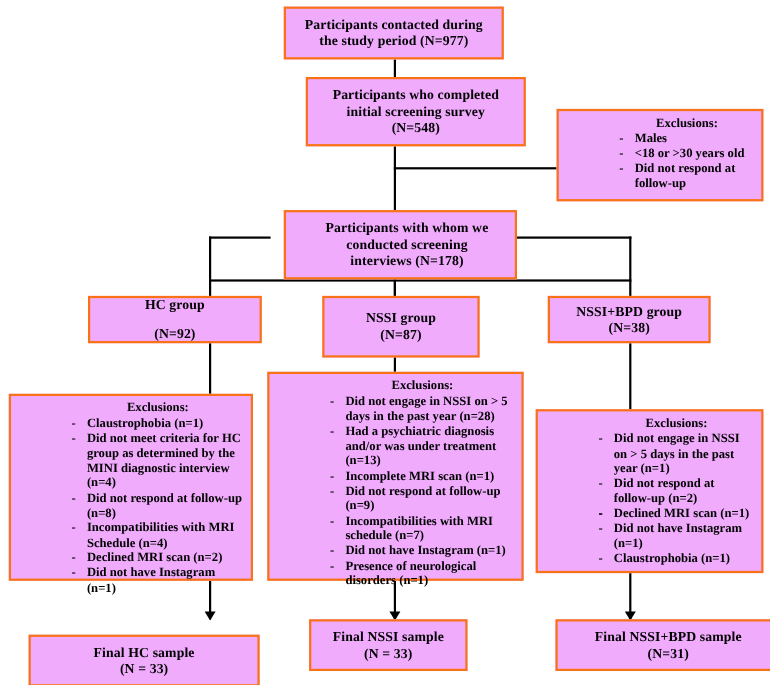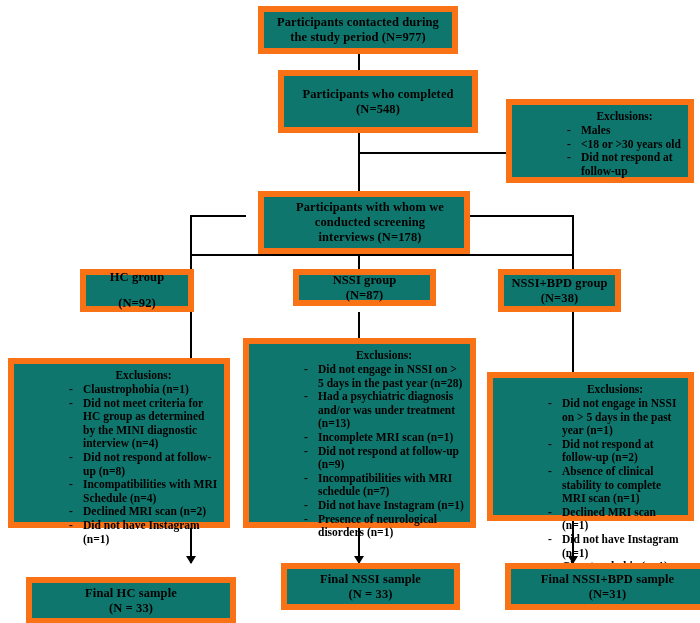--- a/index.html
+++ b/index.html
@@ -10,22 +10,22 @@
   #canvas {
     position: relative;
     width: 700px;
     height: 623px;
     background: #ffffff;
     font-family: "Liberation Serif", "DejaVu Serif", serif;
     overflow: hidden;
   }
   .box {
     position: absolute;
-    border: 6px solid #f97316;
-    background: #0f766e;
+    border: 2px solid #f97316;
+    background: #f0abfc;
     box-sizing: border-box;
     z-index: 3;
   }
   .box-center {
     display: flex;
     flex-direction: column;
     align-items: center;
     justify-content: center;
     text-align: center;
   }
@@ -119,20 +119,21 @@
   <div class="line vline" style="left:572px; top:521px; height:42px;"></div>
   <div class="arrowhead" style="left:568px; top:556px;"></div>
 
   <div class="box box-center" style="left:258px; top:6px; width:200px; height:48px;">
     <div class="title-line">Participants contacted during</div>
     <div class="title-line">the study period (N=977)</div>
   </div>
 
   <div class="box box-center" style="left:258px; top:70px; width:200px; height:63px;margin-left:20px;">
     <div class="title-line">Participants who completed</div>
+    <div class="title-line">initial screening survey</div>
     <div class="title-line">(N=548)</div>
   </div>
 
   <div class="box" style="left:506px; top:99px; width:188px; height:84px;">
     <div class="excl-inner">
       <div class="excl-head">Exclusions:</div>
       <ul class="excl-list">
         <li class="excl-item">
           <span class="dash">-</span>
           <span>Males</span>
@@ -148,31 +149,31 @@
       </ul>
     </div>
   </div>
 
   <div class="box box-center" style="left:258px; top:191px; width:212px; height:63px;padding-left:12px;">
     <div class="title-line">Participants with whom we</div>
     <div class="title-line">conducted screening</div>
     <div class="title-line">interviews (N=178)</div>
   </div>
 
-  <div class="box box-center" style="left:80px; top:269px; width:114px; height:43px;gap:11px;">
+  <div class="box box-center" style="left:80px; top:269px; width:158px; height:43px;gap:11px;">
     <div class="title-line">HC group</div>
     <div class="title-line">(N=92)</div>
   </div>
 
-  <div class="box box-center" style="left:293px; top:269px; width:143px; height:37px;">
+  <div class="box box-center" style="left:293px; top:269px; width:143px; height:56px;">
     <div class="title-line">NSSI group</div>
     <div class="title-line">(N=87)</div>
   </div>
 
-  <div class="box box-center" style="left:498px; top:269px; width:123px; height:43px;">
+  <div class="box box-center" style="left:498px; top:269px; width:148px; height:43px;">
     <div class="title-line">NSSI+BPD group</div>
     <div class="title-line">(N=38)</div>
   </div>
 
   <div class="box" style="left:8px; top:358px; width:222px; height:170px;">
     <div class="excl-inner">
       <div class="excl-head">Exclusions:</div>
       <ul class="excl-list">
         <li class="excl-item">
           <span class="dash">-</span>
@@ -245,21 +246,20 @@
         <li class="excl-item">
           <span class="dash">-</span>
           <span>Did not engage in NSSI on &gt; 5 days in the past year (n=1)</span>
         </li>
         <li class="excl-item">
           <span class="dash">-</span>
           <span>Did not respond at follow-up (n=2)</span>
         </li>
         <li class="excl-item">
           <span class="dash">-</span>
-          <span>Absence of clinical stability to complete MRI scan (n=1)</span>
         </li>
         <li class="excl-item">
           <span class="dash">-</span>
           <span>Declined MRI scan (n=1)</span>
         </li>
         <li class="excl-item">
           <span class="dash">-</span>
           <span>Did not have Instagram (n=1)</span>
         </li>
         <li class="excl-item">
@@ -268,21 +268,21 @@
         </li>
       </ul>
     </div>
   </div>
 
   <div class="box box-center" style="left:26px; top:577px; width:210px; height:47px;">
     <div class="title-line">Final HC sample</div>
     <div class="title-line">(N = 33)</div>
   </div>
 
-  <div class="box box-center" style="left:281px; top:563px; width:179px; height:47px;">
+  <div class="box box-center" style="left:281px; top:563px; width:144px; height:47px;">
     <div class="title-line">Final NSSI sample</div>
     <div class="title-line">(N = 33)</div>
   </div>
 
   <div class="box box-center" style="left:505px; top:563px; width:205px; height:47px;text-align:center;">
     <div class="title-line">Final NSSI+BPD sample</div>
     <div class="title-line">(N=31)</div>
   </div>
 
 </div>

